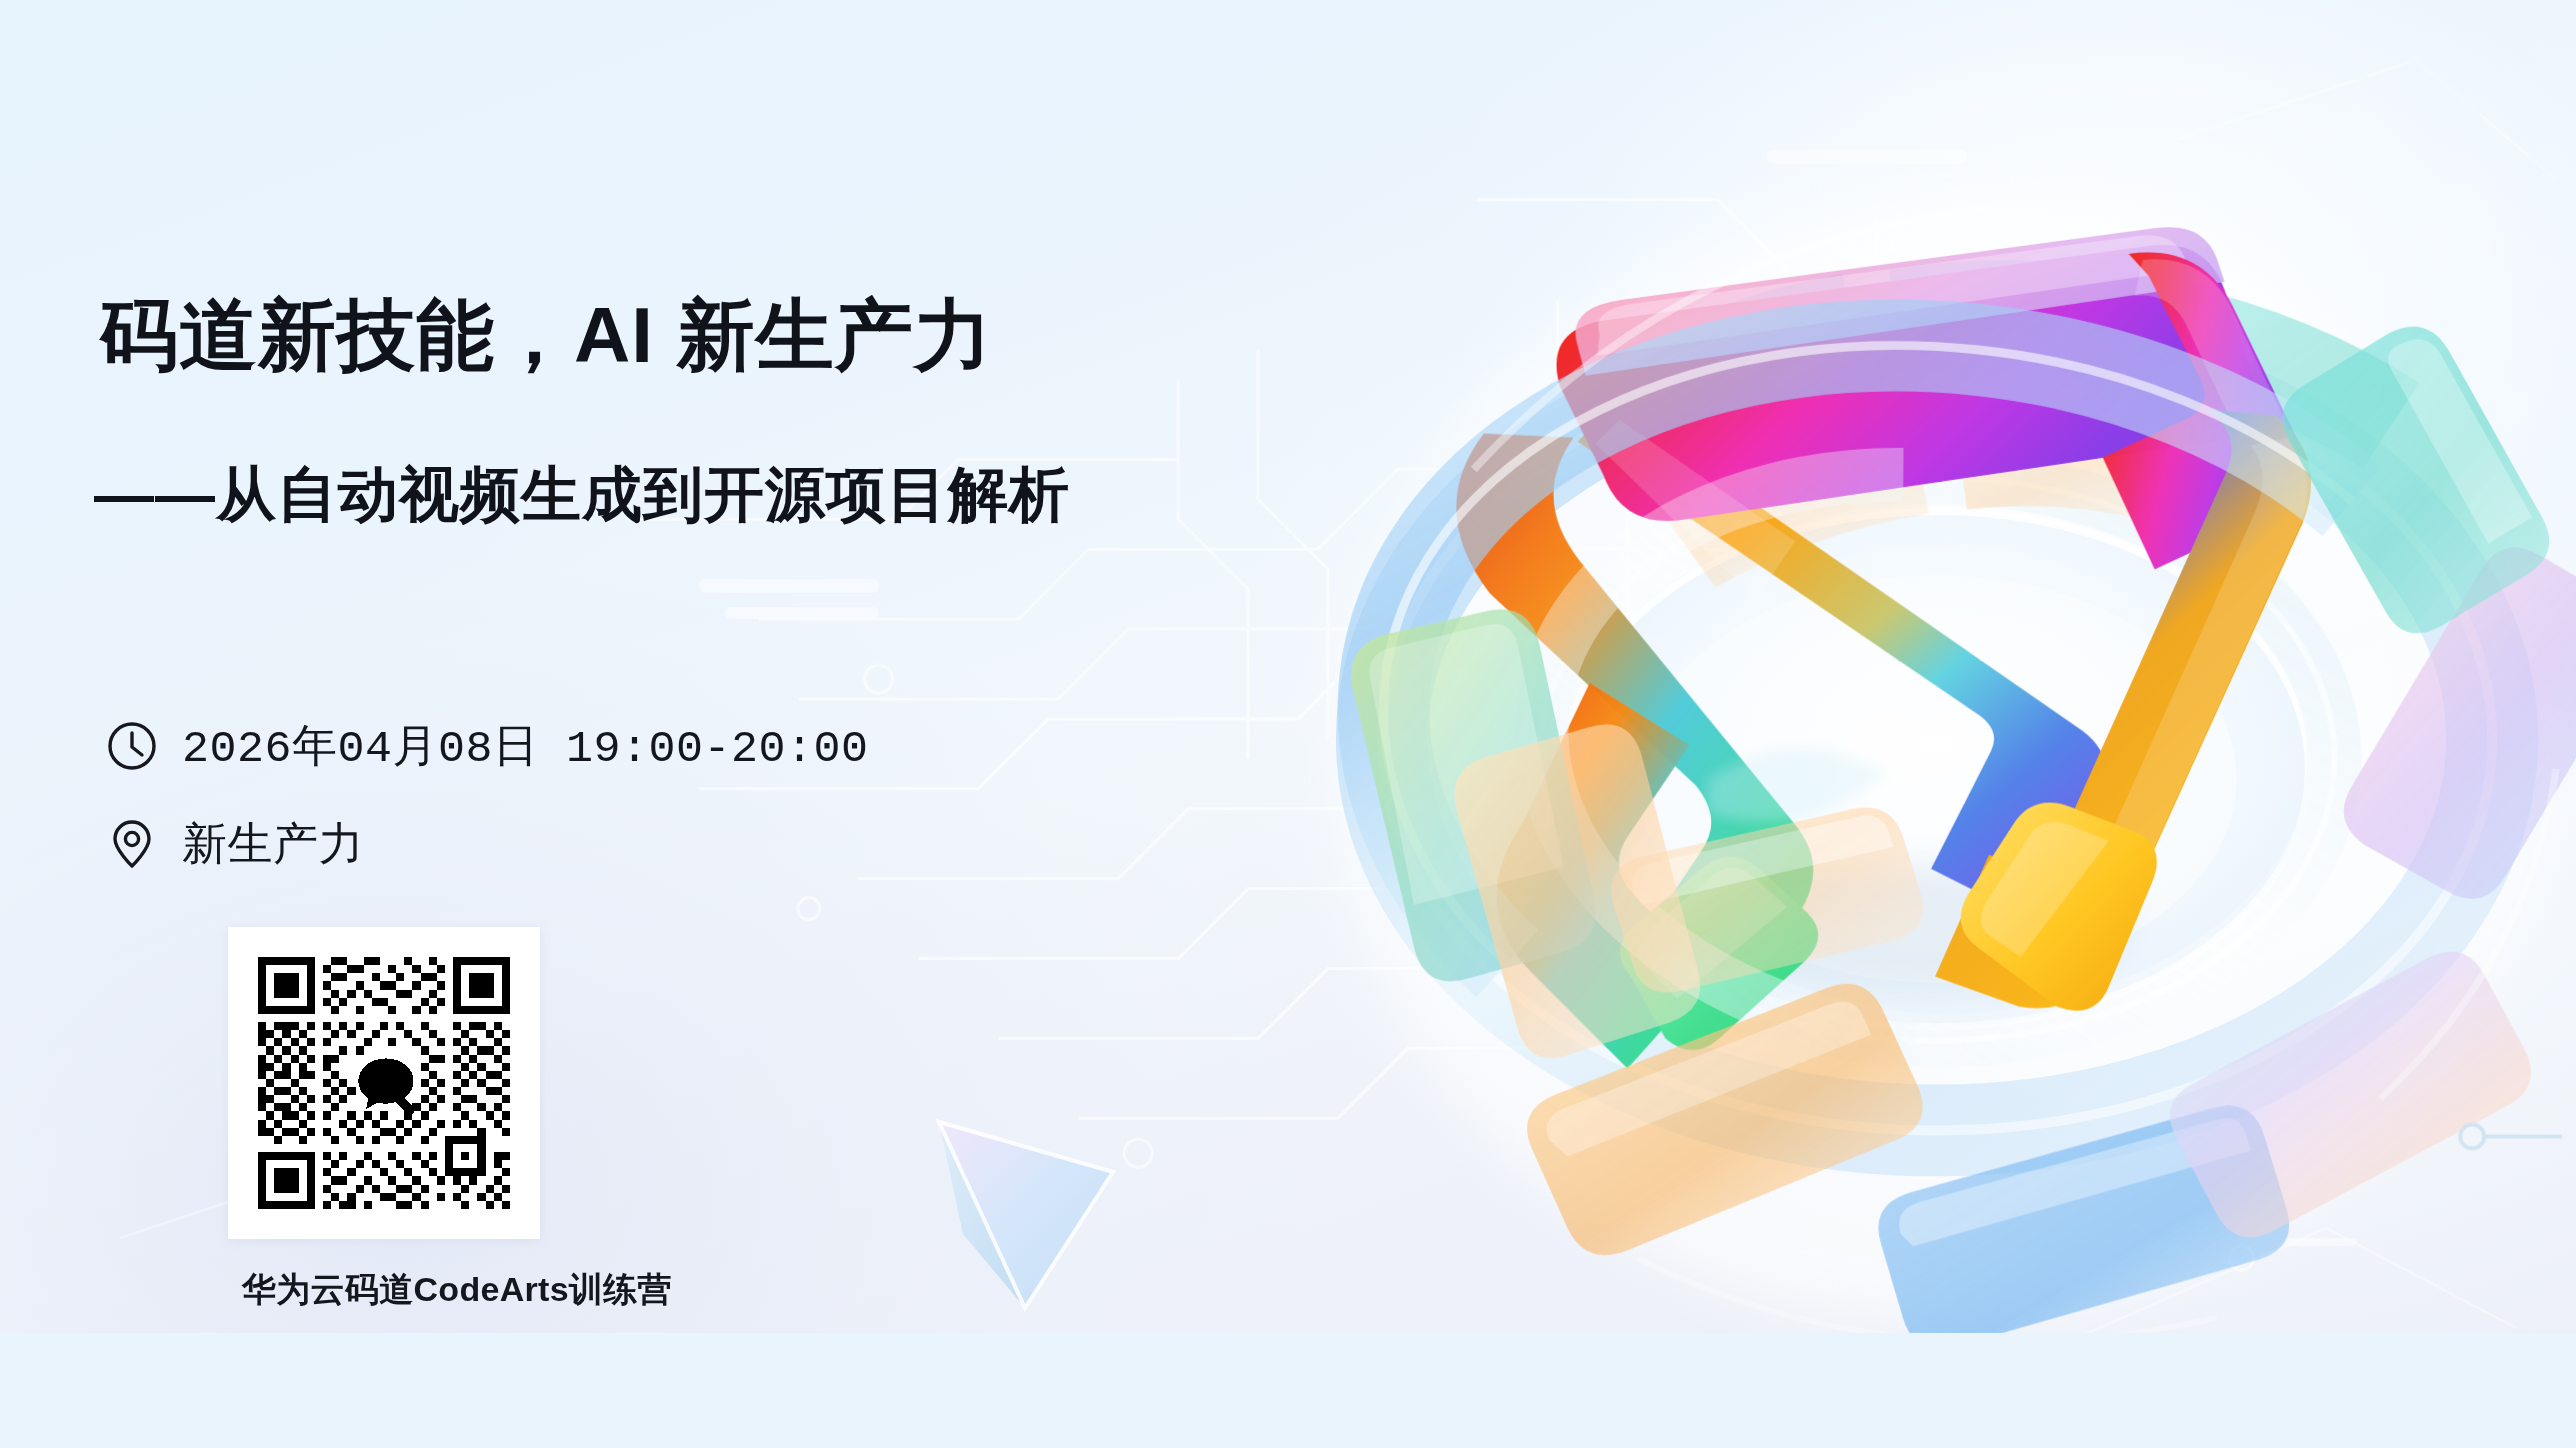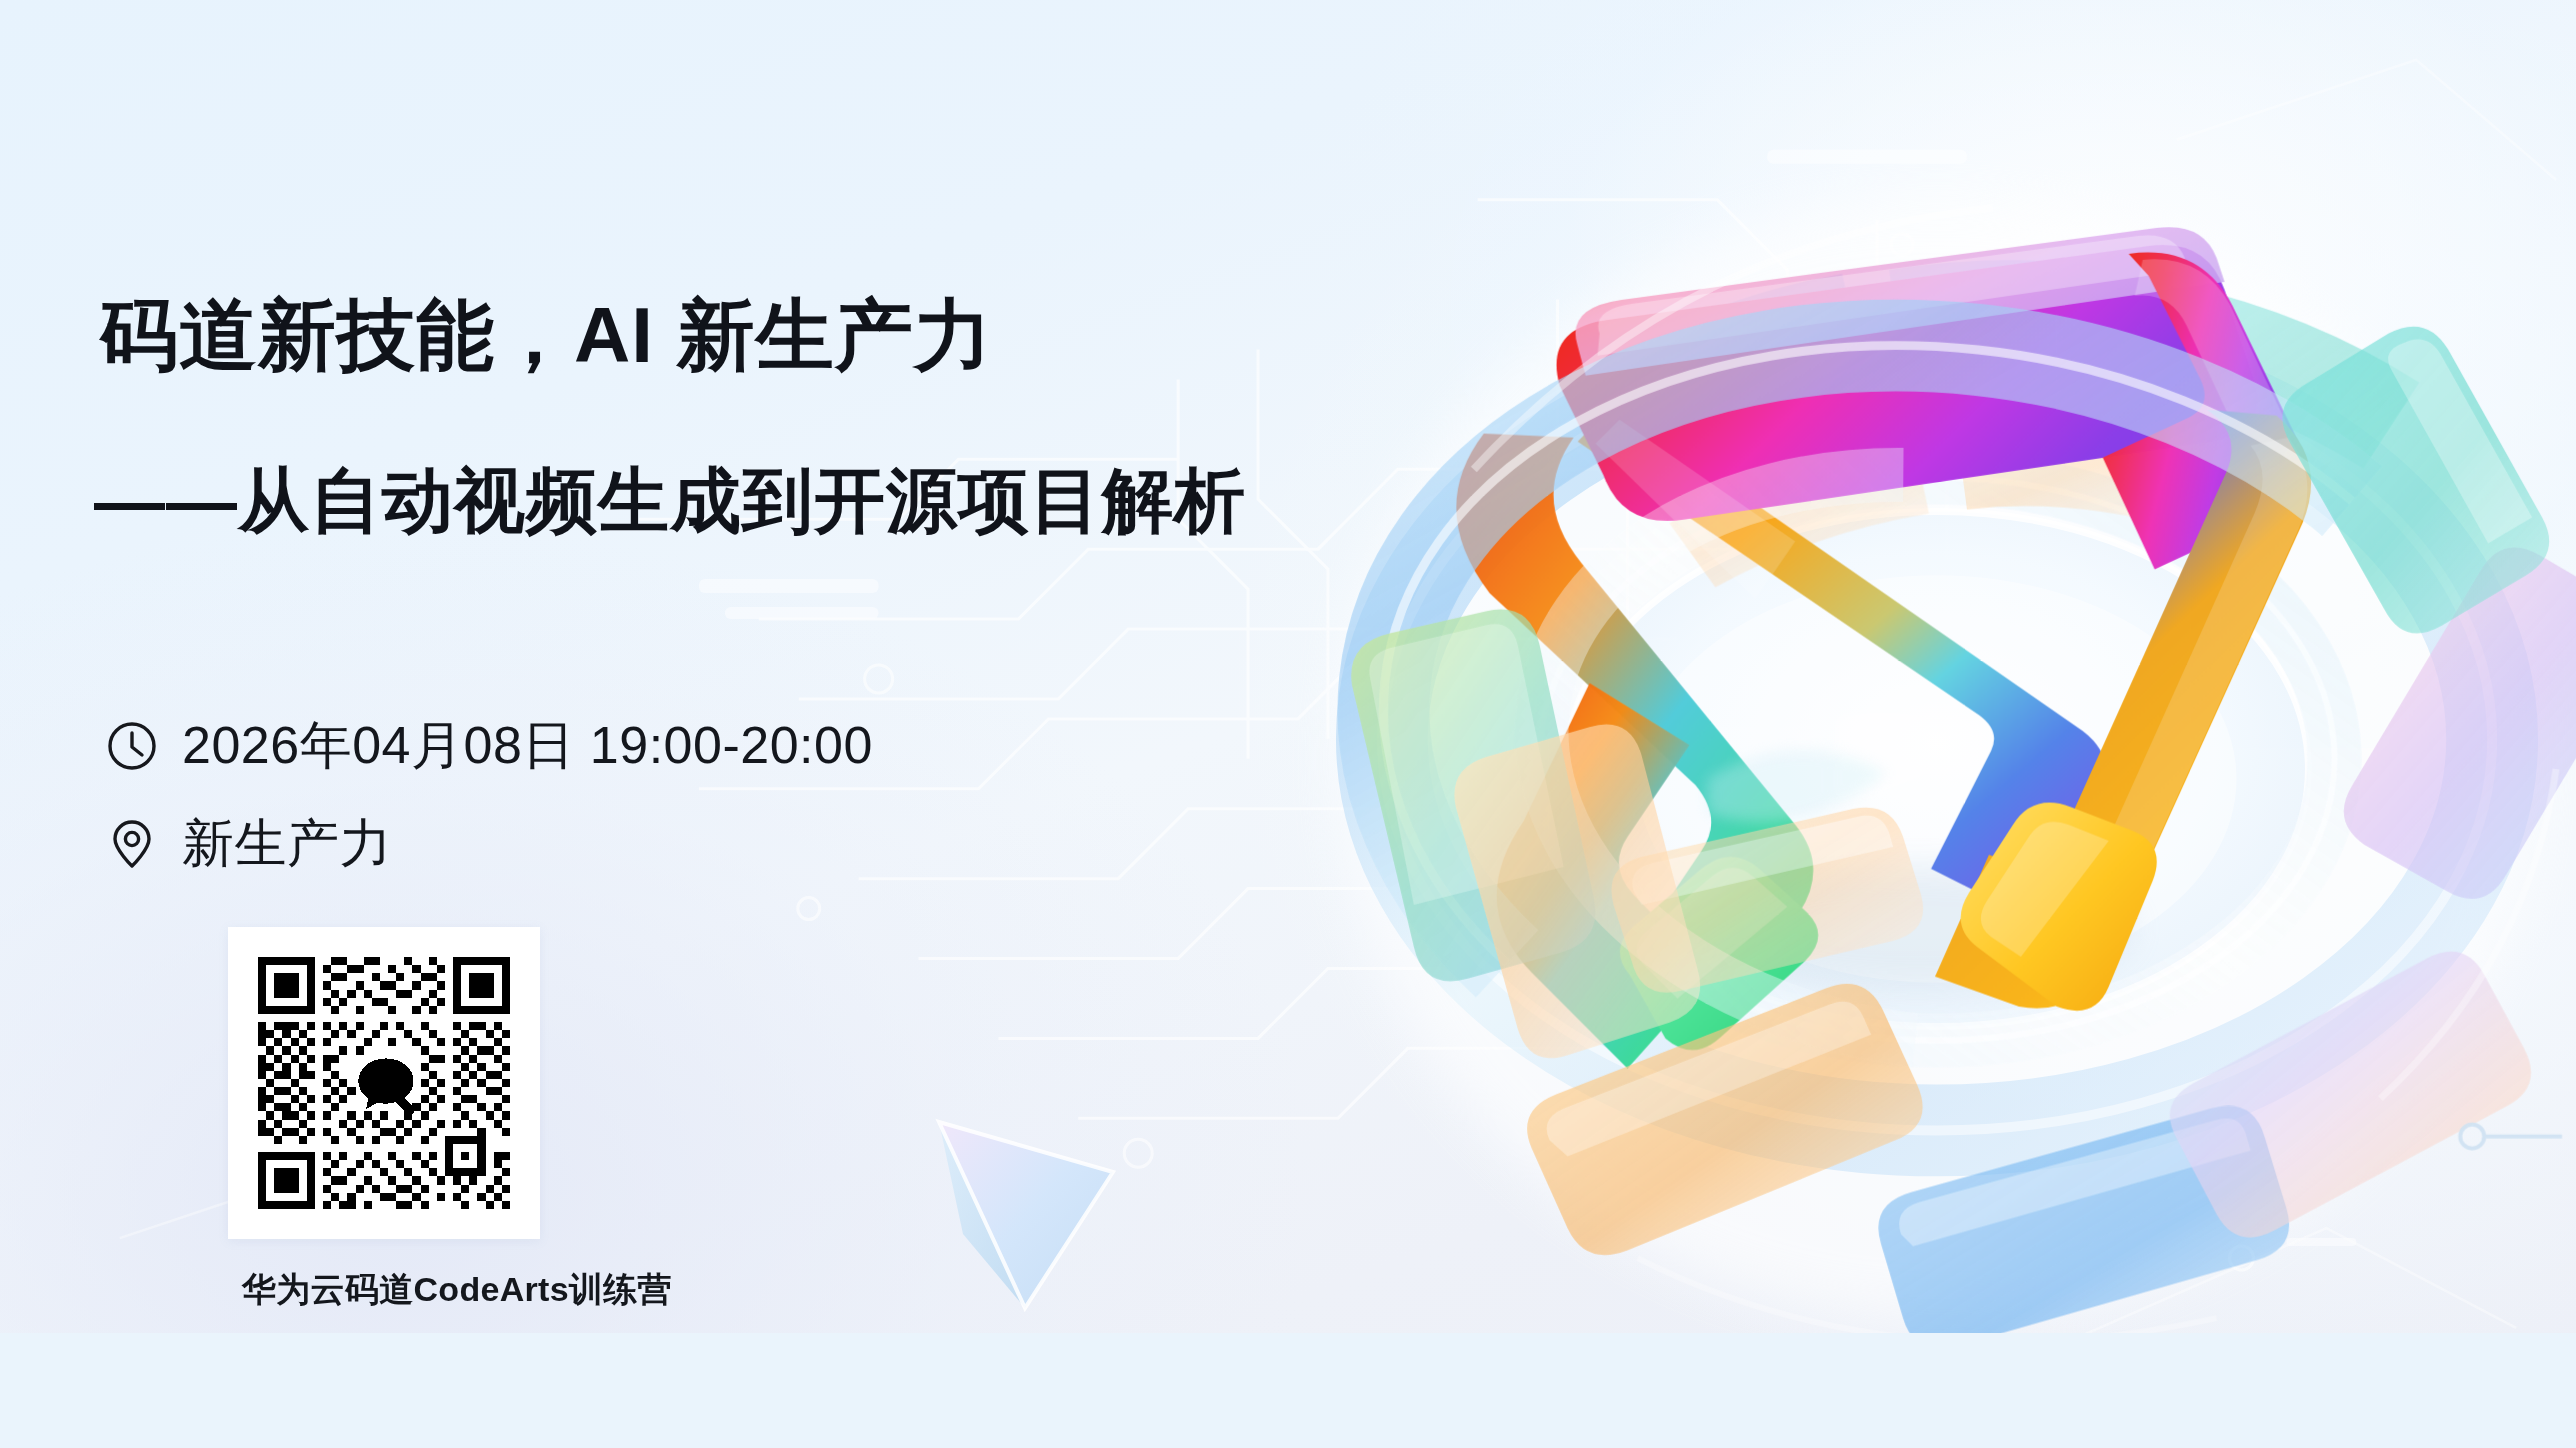--- a/index.html
+++ b/index.html
@@ -38,33 +38,33 @@
   
   .content{ position:absolute; left:100px; top:0; width:1448px; height:100%; z-index:40; }
 
   .title{
     position:absolute; left:0; top:296px;
     font-size:78px; line-height:1.0; font-weight:800;
     letter-spacing:1px; color:#10131a; white-space:nowrap;
   }
   .subtitle{
     position:absolute; left:-6px; top:465px;
-    font-size:71px; line-height:1.0; font-weight:800;
+    font-size:60px; line-height:1.0; font-weight:800;
     letter-spacing:1px; color:#10131a; white-space:nowrap;
   }
 
   .meta{ position:absolute; left:6px; top:714px; }
   .meta-row{
     display:flex; align-items:center; gap:24px;
     height:64px; margin-bottom:34px;
   }
   .meta-row .ico{ width:52px; height:52px; flex:0 0 52px; display:block; }
   .meta-row .txt{
-    font-size:52px; color:#14171d; letter-spacing:0.5px;
-    font-weight:400; white-space:nowrap;
+    font-size:45px; color:#14171d; letter-spacing:0.5px;
+    font-weight:400; white-space:nowrap;font-family:Liberation Mono, monospace;
   }
 
   
   .qr-wrap{ position:absolute; left:128px; top:927px; }
   .qr-card{
     width:312px; height:312px; background:#fff;
     display:flex; align-items:center; justify-content:center;
     box-shadow:0 2px 10px rgba(120,150,190,.10);
   }
   .qr-card svg{ display:block; }

